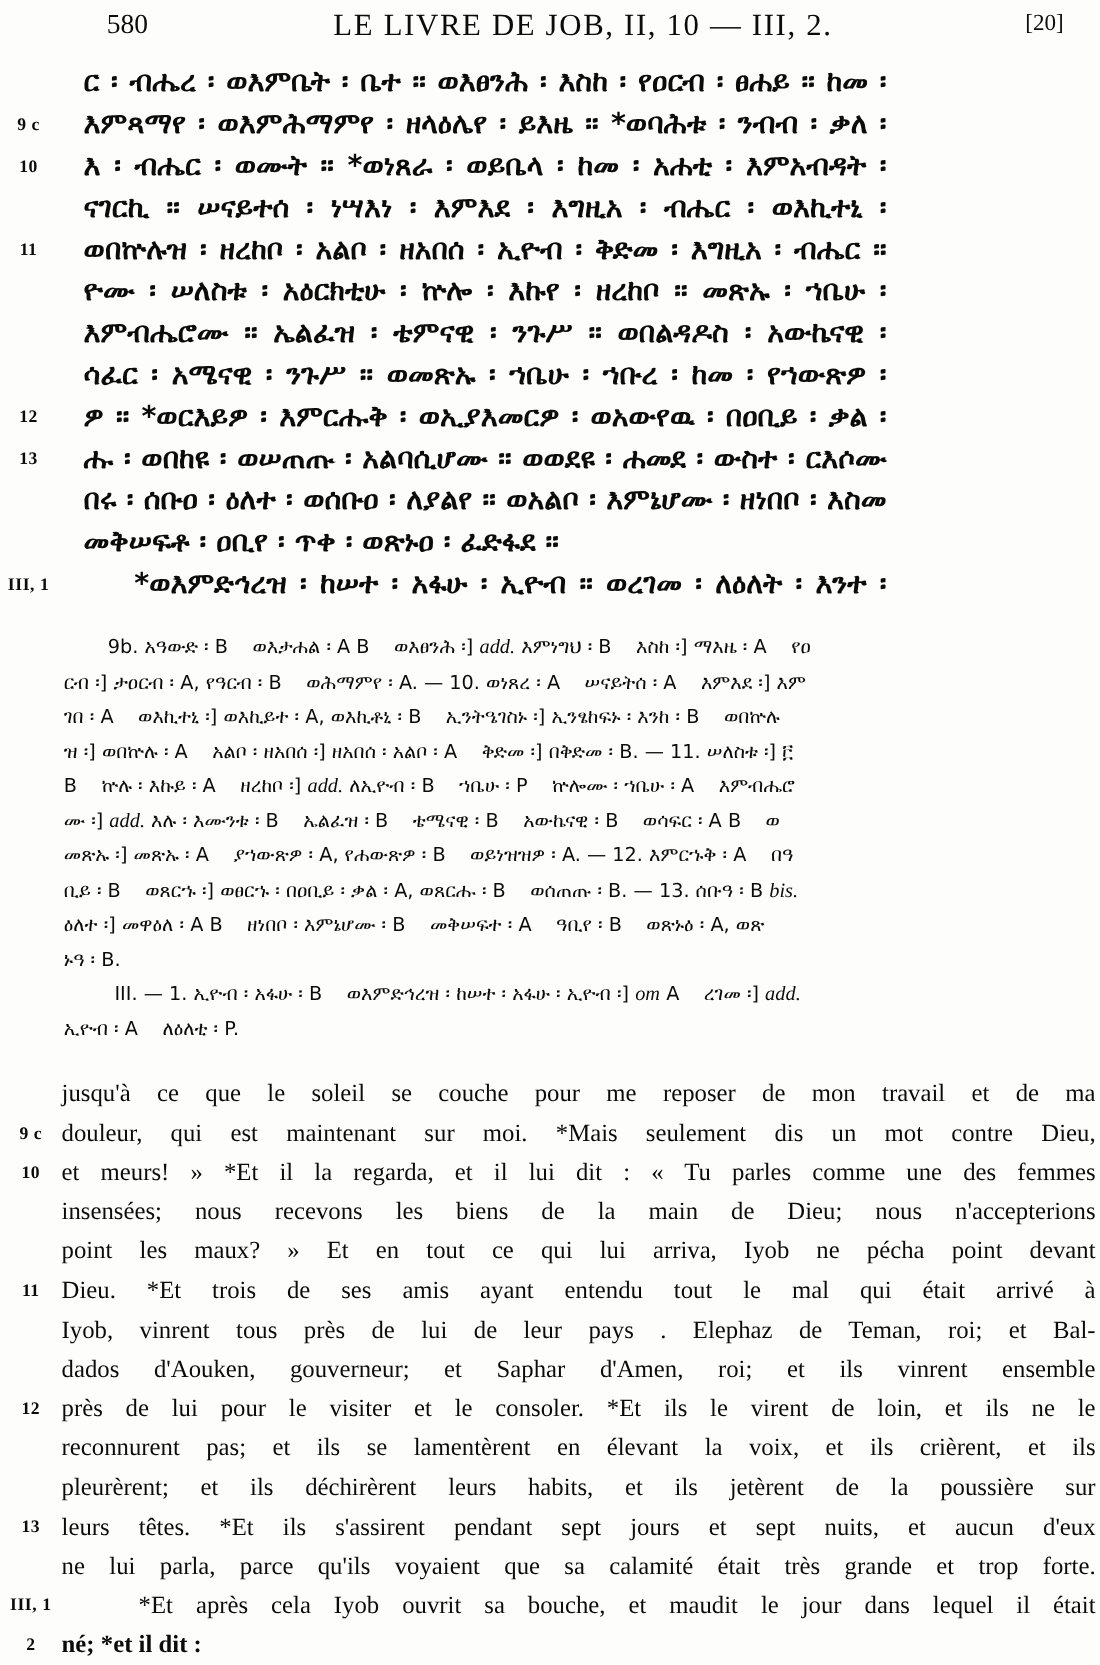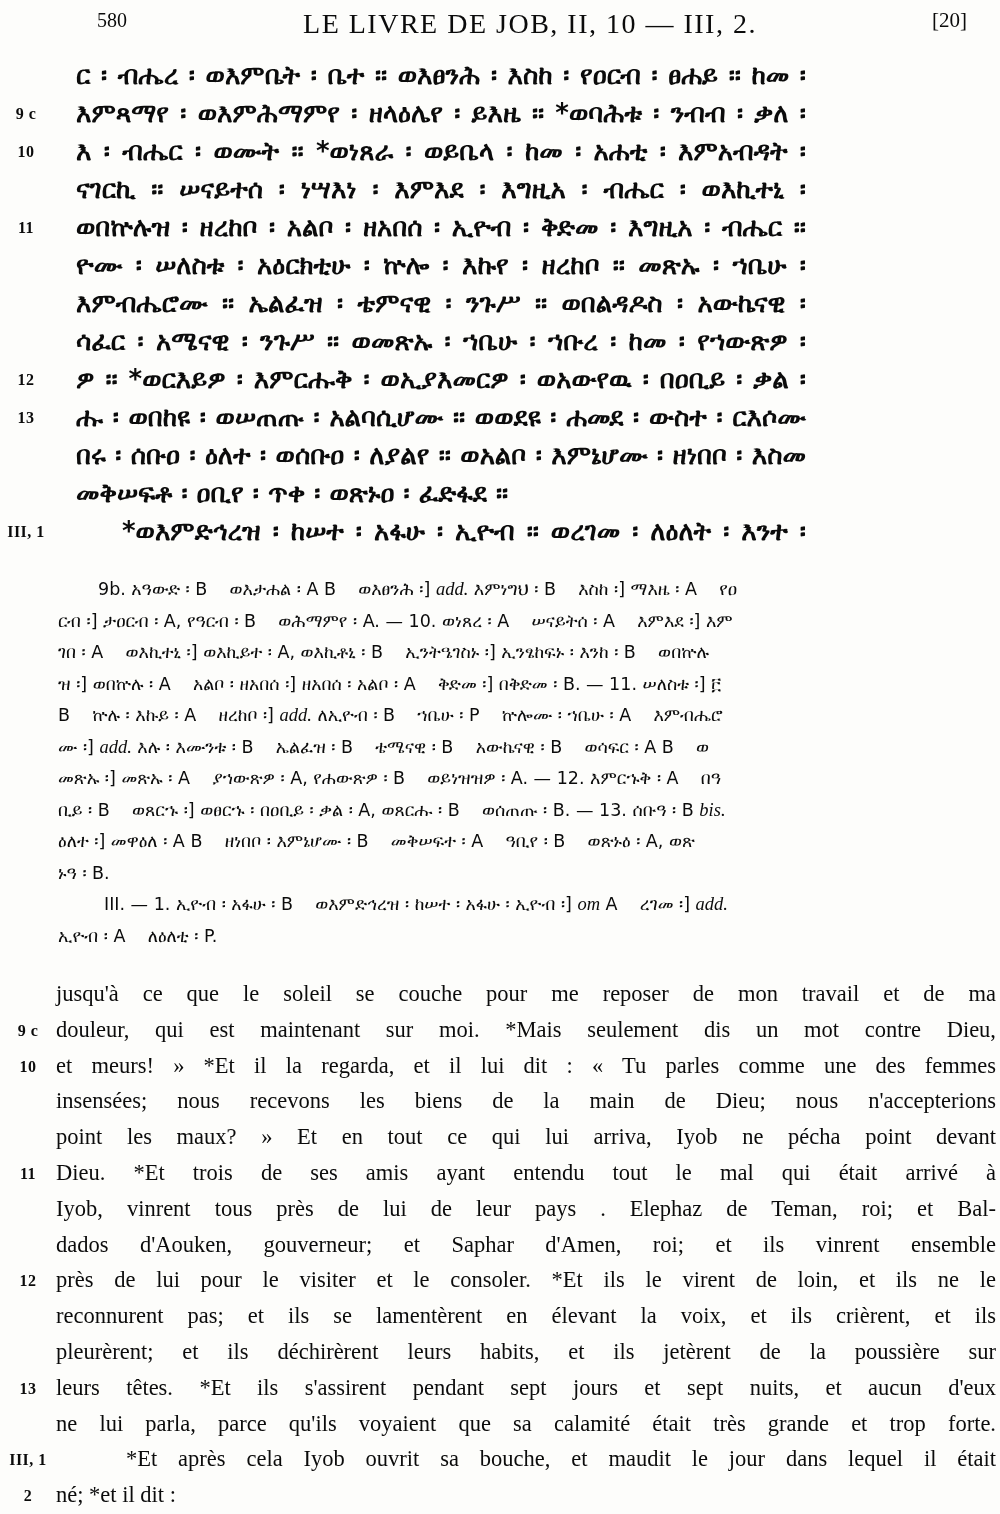--- a/index.html
+++ b/index.html
@@ -6,21 +6,21 @@
   body {
     width: 1000px; height: 1514px;
     background: #fdfdfb;
     font-family: "Liberation Serif", serif;
     color: #0b0b0b;
     overflow: hidden;
   }
   .page { position: relative; width: 1000px; height: 1514px; }
 
   
-  .pagenum  { position: absolute; left: 97px;  top: 9px;  font-size: 20px; }
+  .pagenum  { position: absolute; left: 97px;  top: 9px;  font-size: 25px; }
   .runtitle { position: absolute; left: 60px; right: 0; top: 8px; text-align: center;
               font-size: 28px; letter-spacing: 1.5px; }
   .plate    { position: absolute; right: 33px; top: 8px;  font-size: 21px; }
 
   
   .row { position: relative; overflow: hidden; }
   .mn  { position: absolute; left: 0; top: 0; width: 52px; text-align: center;
          font-size: 16px; font-weight: 700; font-family: "Liberation Serif", serif;
          letter-spacing: 0.5px; }
   .tx  { display: block; }
@@ -43,21 +43,21 @@
   .apparatus .ind-a1 { padding-left: 98px; margin-top: 16px; }
   .apparatus .ind-a2 { padding-left: 104px; }
   .apparatus .em { font-style: italic; font-family: "Liberation Serif", serif; font-size: 18.5px; }
 
   
   .french { position: absolute; top: 976px; left: 0; width: 1000px; }
   .french .row { height: 35.8px; line-height: 35.8px; padding-left: 56px; padding-right: 4px;
                  font-size: 22.5px; }
   .french .mn  { width: 56px; line-height: 37px; }
   .french .tx  { text-align: justify; text-align-last: justify; }
-  .french .rag .tx { text-align: left; text-align-last: left; }
+  .french .rag .tx { text-align: left; text-align-last: left; font-weight: bold; }
   .french .ind-f { padding-left: 126px; }
 </style>
 </head>
 <body>
 
 <div class="page">
 
   <div class="pagenum">580</div>
   <div class="runtitle">LE LIVRE DE JOB, II, 10 — III, 2.</div>
   <div class="plate">[20]</div>

